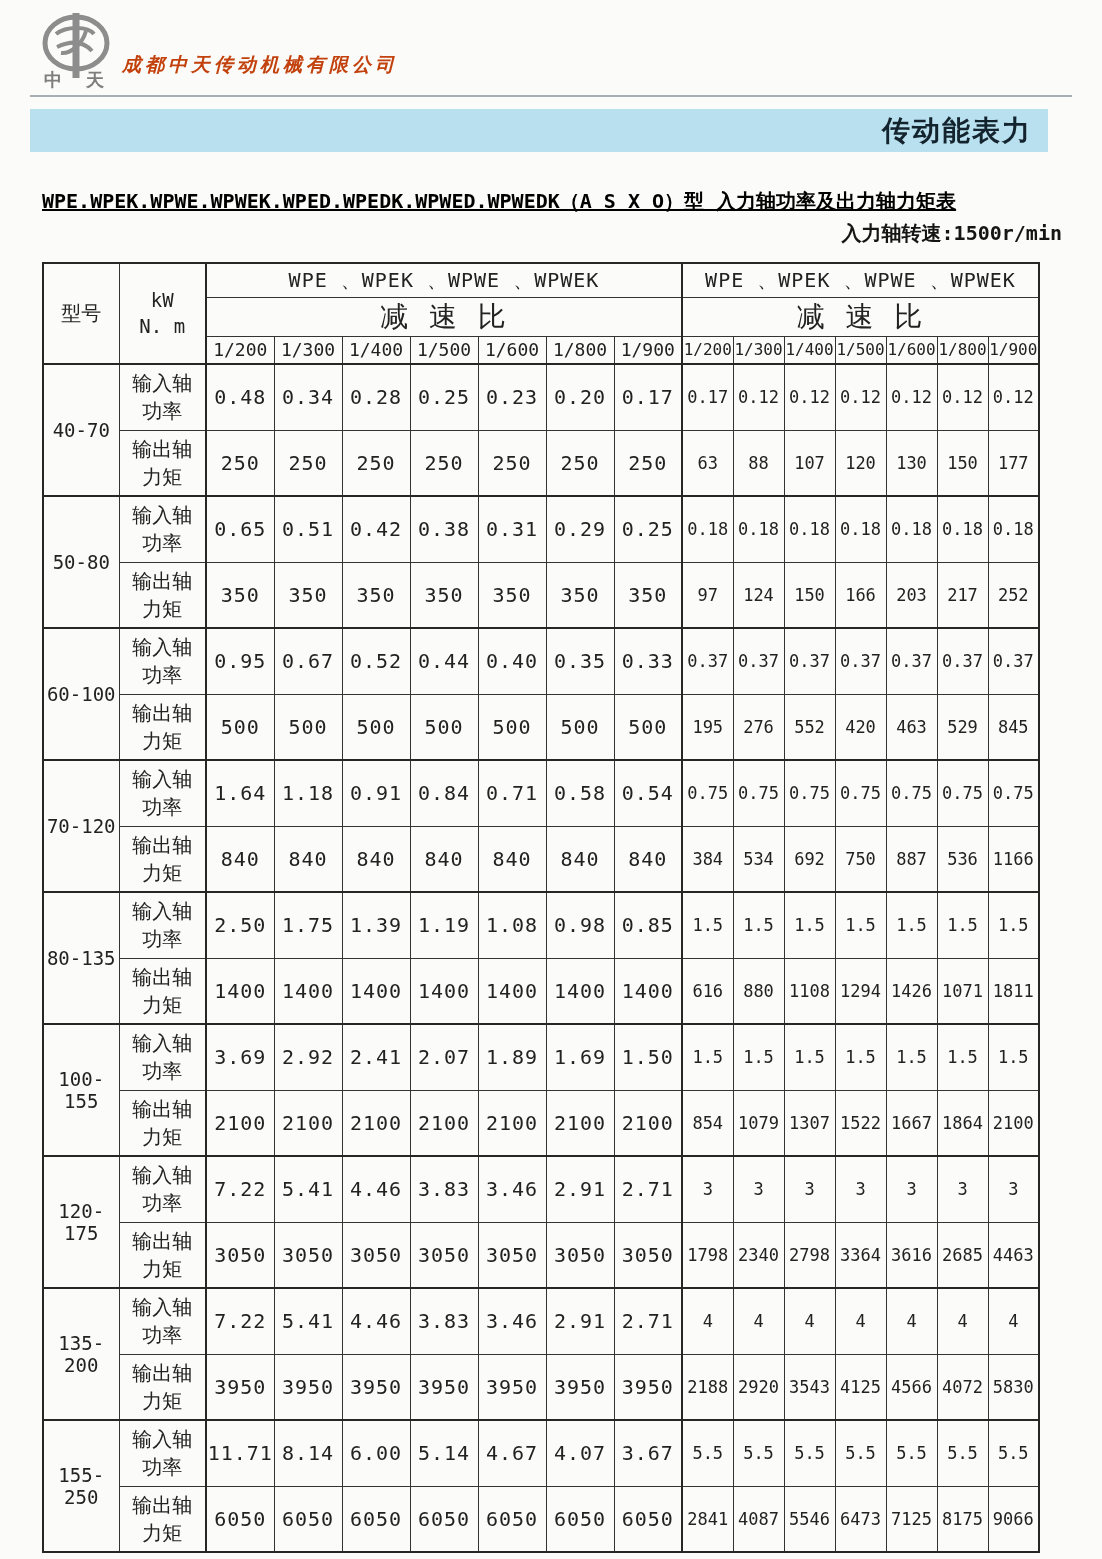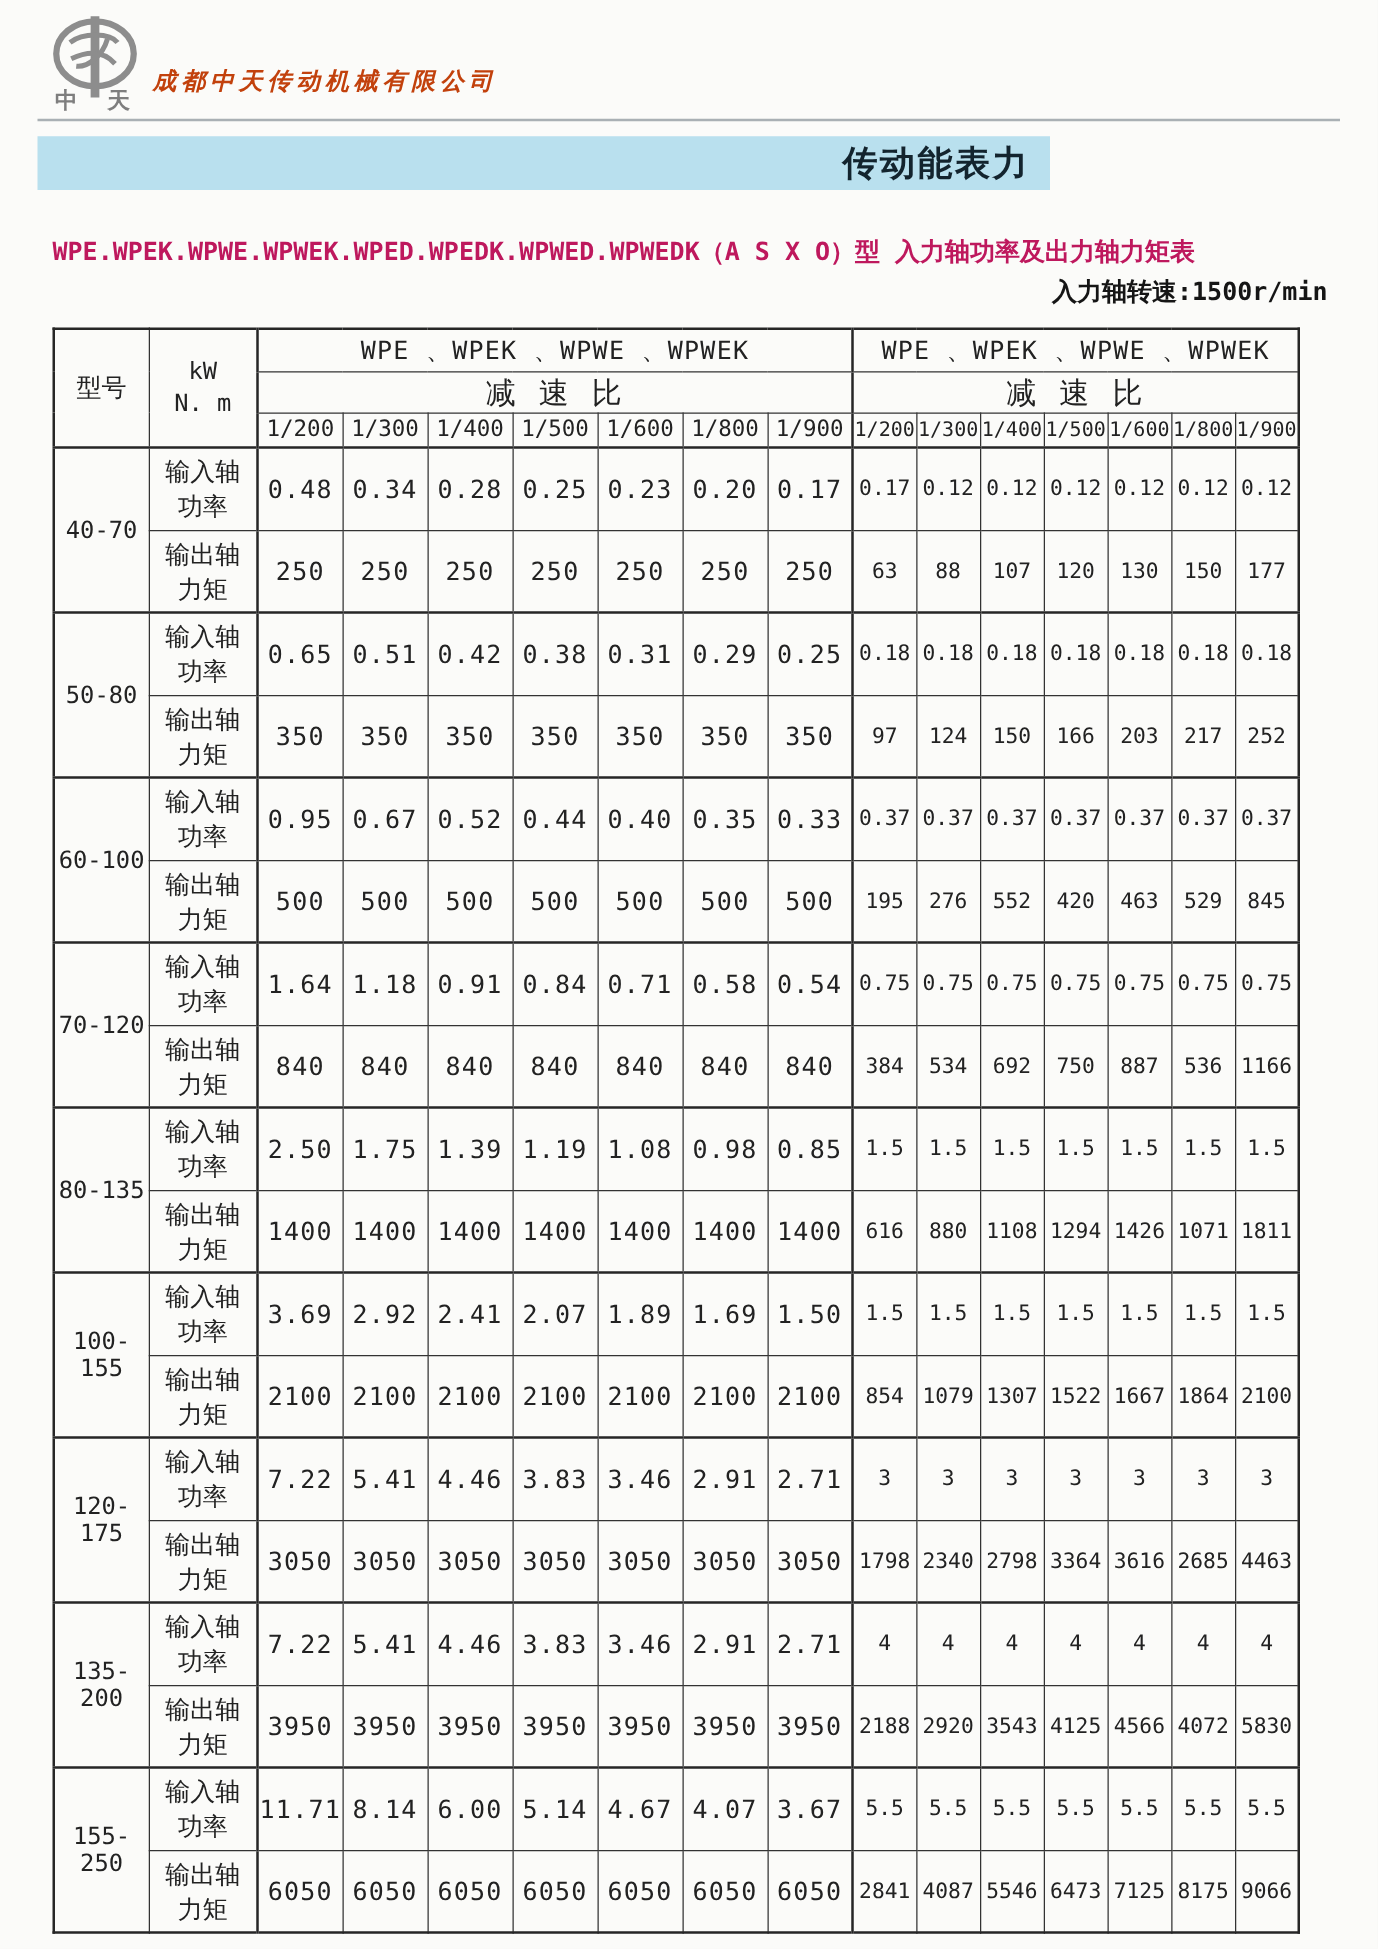--- a/index.html
+++ b/index.html
@@ -24,33 +24,34 @@
     font-style:italic; font-weight:bold;
     font-size:19px; letter-spacing:4px; color:#c2410c;
   }
   .header-rule {
     position:absolute; left:30px; top:95px; width:1042px; height:0;
     border-top:2px solid #a9b0b4;
   }
 
   
   .banner {
-    position:absolute; left:30px; top:109px; width:810px; height:43px;
+    position:absolute; left:30px; top:109px; width:1018px; height:43px;
     background:#b9e0ee;
     text-align:right; padding-right:16px;
     font-size:28px; font-weight:bold; line-height:43px;
     color:#13242e; letter-spacing:2px;
   }
 
   
   .title-block { position:absolute; left:42px; top:188px; width:1020px; }
   .doc-title {
     font-family:"DejaVu Sans Mono","Liberation Mono",monospace;
-    font-weight:bold; font-size:20px; letter-spacing:0px; color:#be185d;
+    font-weight:bold; font-size:20px; letter-spacing:0px; color:#000000;
     white-space:nowrap;
+    text-decoration:underline;
   }
   .doc-subtitle {
     font-family:"DejaVu Sans Mono","Liberation Mono",monospace;
     font-weight:bold; font-size:20px; margin-top:5px; color:#151515;text-align:right;
   }
 
   
   .spec-table {
     position:absolute; left:42px; top:262px;
     border-collapse:collapse; table-layout:fixed;
@@ -67,21 +68,21 @@
   tr.h-r2 { height:30px; }
   tr.h-r3 { height:28px; }
   #spec-body tr { height:66px; }
 
   .thick-left  { border-left:2px solid #262626 !important; }
   tr.block-start td { border-top:2px solid #262626; }
 
   .model-header { font-size:20px; }
   .units-header { font-size:19px; white-space:pre-line; line-height:1.35; }
   .group-title  { font-size:20px; letter-spacing:1px; }
-  .ratio-label  { font-size:24px; letter-spacing:2px; }
+  .ratio-label  { font-size:28px; letter-spacing:2px; }
   th.ratio.left  { font-size:18px; }
   th.ratio.right { font-size:16px; }
 
   .model-cell { font-size:19px; letter-spacing:0px; }
   .row-label  { font-size:20px; white-space:pre-line; line-height:1.4; }
   td.val.left  { font-size:20px; letter-spacing:1px; }
   td.val.right { font-size:17px; letter-spacing:0px; }
 </style>
 </head>
 <body>

